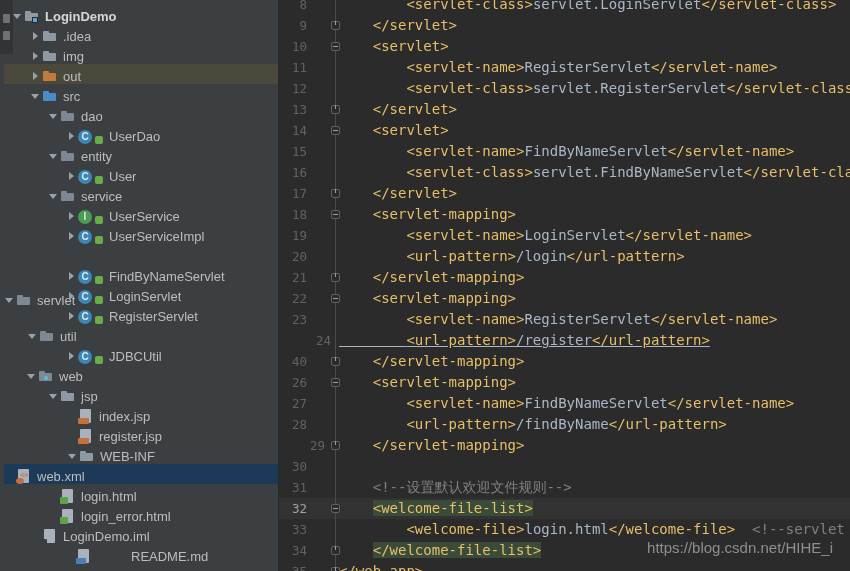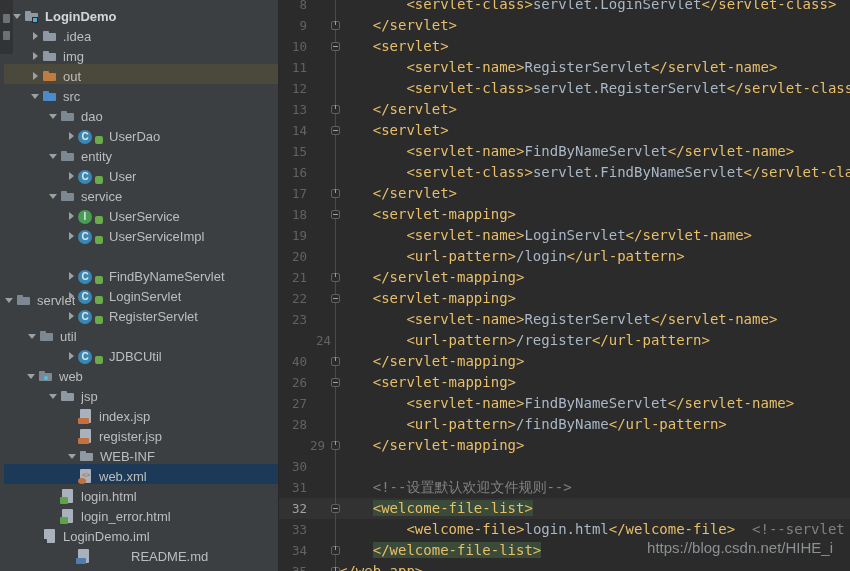--- a/index.html
+++ b/index.html
@@ -249,21 +249,21 @@
           <span class="ticon ic-file jsp">
             <span class="badge"></span>
           </span>
           <span class="tlabel">register.jsp</span>
         </div>
         <div class="tree-row" style="top: 444px; padding-left: 63px;">
           <span class="chev expanded"></span>
           <span class="ticon ic-folder"></span>
           <span class="tlabel">WEB-INF</span>
         </div>
-        <div class="tree-row hl-selected" style="top: 464px; padding-left: 62px;">
+        <div class="tree-row hl-selected" style="top: 464px; ">
           <span class="chev "></span>
           <span class="ticon ic-file webxml">
             <span class="badge"></span>
           </span>
           <span class="tlabel">web.xml</span>
         </div>
         <div class="tree-row" style="top: 484px; padding-left: 44px;">
           <span class="chev "></span>
           <span class="ticon ic-file html">
             <span class="badge"></span>
@@ -362,21 +362,21 @@
         <div class="code-line" style="top: 120px;"><span class="tok-text">    </span><span class="tok-tag">&lt;servlet&gt;</span></div>
         <div class="code-line" style="top: 141px;"><span class="tok-text">        </span><span class="tok-tag">&lt;servlet-name&gt;</span><span class="tok-text">FindByNameServlet</span><span class="tok-tag">&lt;/servlet-name&gt;</span></div>
         <div class="code-line" style="top: 162px;"><span class="tok-text">        </span><span class="tok-tag">&lt;servlet-class&gt;</span><span class="tok-text">servlet.FindByNameServlet</span><span class="tok-tag">&lt;/servlet-class&gt;</span></div>
         <div class="code-line" style="top: 183px;"><span class="tok-text">    </span><span class="tok-tag">&lt;/servlet&gt;</span></div>
         <div class="code-line" style="top: 204px;"><span class="tok-text">    </span><span class="tok-tag">&lt;servlet-mapping&gt;</span></div>
         <div class="code-line" style="top: 225px;"><span class="tok-text">        </span><span class="tok-tag">&lt;servlet-name&gt;</span><span class="tok-text">LoginServlet</span><span class="tok-tag">&lt;/servlet-name&gt;</span></div>
         <div class="code-line" style="top: 246px;"><span class="tok-text">        </span><span class="tok-tag">&lt;url-pattern&gt;</span><span class="tok-text">/login</span><span class="tok-tag">&lt;/url-pattern&gt;</span></div>
         <div class="code-line" style="top: 267px;"><span class="tok-text">    </span><span class="tok-tag">&lt;/servlet-mapping&gt;</span></div>
         <div class="code-line" style="top: 288px;"><span class="tok-text">    </span><span class="tok-tag">&lt;servlet-mapping&gt;</span></div>
         <div class="code-line" style="top: 309px;"><span class="tok-text">        </span><span class="tok-tag">&lt;servlet-name&gt;</span><span class="tok-text">RegisterServlet</span><span class="tok-tag">&lt;/servlet-name&gt;</span></div>
-        <div class="code-line" style="top: 330px;"><span class="tok-text">        </span><span class="tok-tag">&lt;url-pattern&gt;</span><span class="tok-text">/register</span><span class="tok-tag">&lt;/url-pattern&gt;</span></div>
+        <div class="code-line" style="top: 330px; text-decoration: underline;"><span class="tok-text">        </span><span class="tok-tag">&lt;url-pattern&gt;</span><span class="tok-text">/register</span><span class="tok-tag">&lt;/url-pattern&gt;</span></div>
         <div class="code-line" style="top: 351px;"><span class="tok-text">    </span><span class="tok-tag">&lt;/servlet-mapping&gt;</span></div>
         <div class="code-line" style="top: 372px;"><span class="tok-text">    </span><span class="tok-tag">&lt;servlet-mapping&gt;</span></div>
         <div class="code-line" style="top: 393px;"><span class="tok-text">        </span><span class="tok-tag">&lt;servlet-name&gt;</span><span class="tok-text">FindByNameServlet</span><span class="tok-tag">&lt;/servlet-name&gt;</span></div>
         <div class="code-line" style="top: 414px;"><span class="tok-text">        </span><span class="tok-tag">&lt;url-pattern&gt;</span><span class="tok-text">/findByName</span><span class="tok-tag">&lt;/url-pattern&gt;</span></div>
         <div class="code-line" style="top: 435px;"><span class="tok-text">    </span><span class="tok-tag">&lt;/servlet-mapping&gt;</span></div>
         <div class="code-line" style="top: 456px;"></div>
         <div class="code-line" style="top: 477px;"><span class="tok-text">    </span><span class="tok-cm">&lt;!--设置默认欢迎文件规则--&gt;</span></div>
         <div class="code-line" style="top: 498px;"><span class="tok-text">    </span><span class="tok-hl">&lt;welcome-file-list&gt;</span></div>
         <div class="code-line" style="top: 519px;"><span class="tok-text">        </span><span class="tok-tag">&lt;welcome-file&gt;</span><span class="tok-text">login.html</span><span class="tok-tag">&lt;/welcome-file&gt;</span><span class="tok-text">  </span><span class="tok-cm">&lt;!--servlet 作为</span></div>
         <div class="code-line" style="top: 540px;"><span class="tok-text">    </span><span class="tok-hl">&lt;/welcome-file-list&gt;</span></div>

